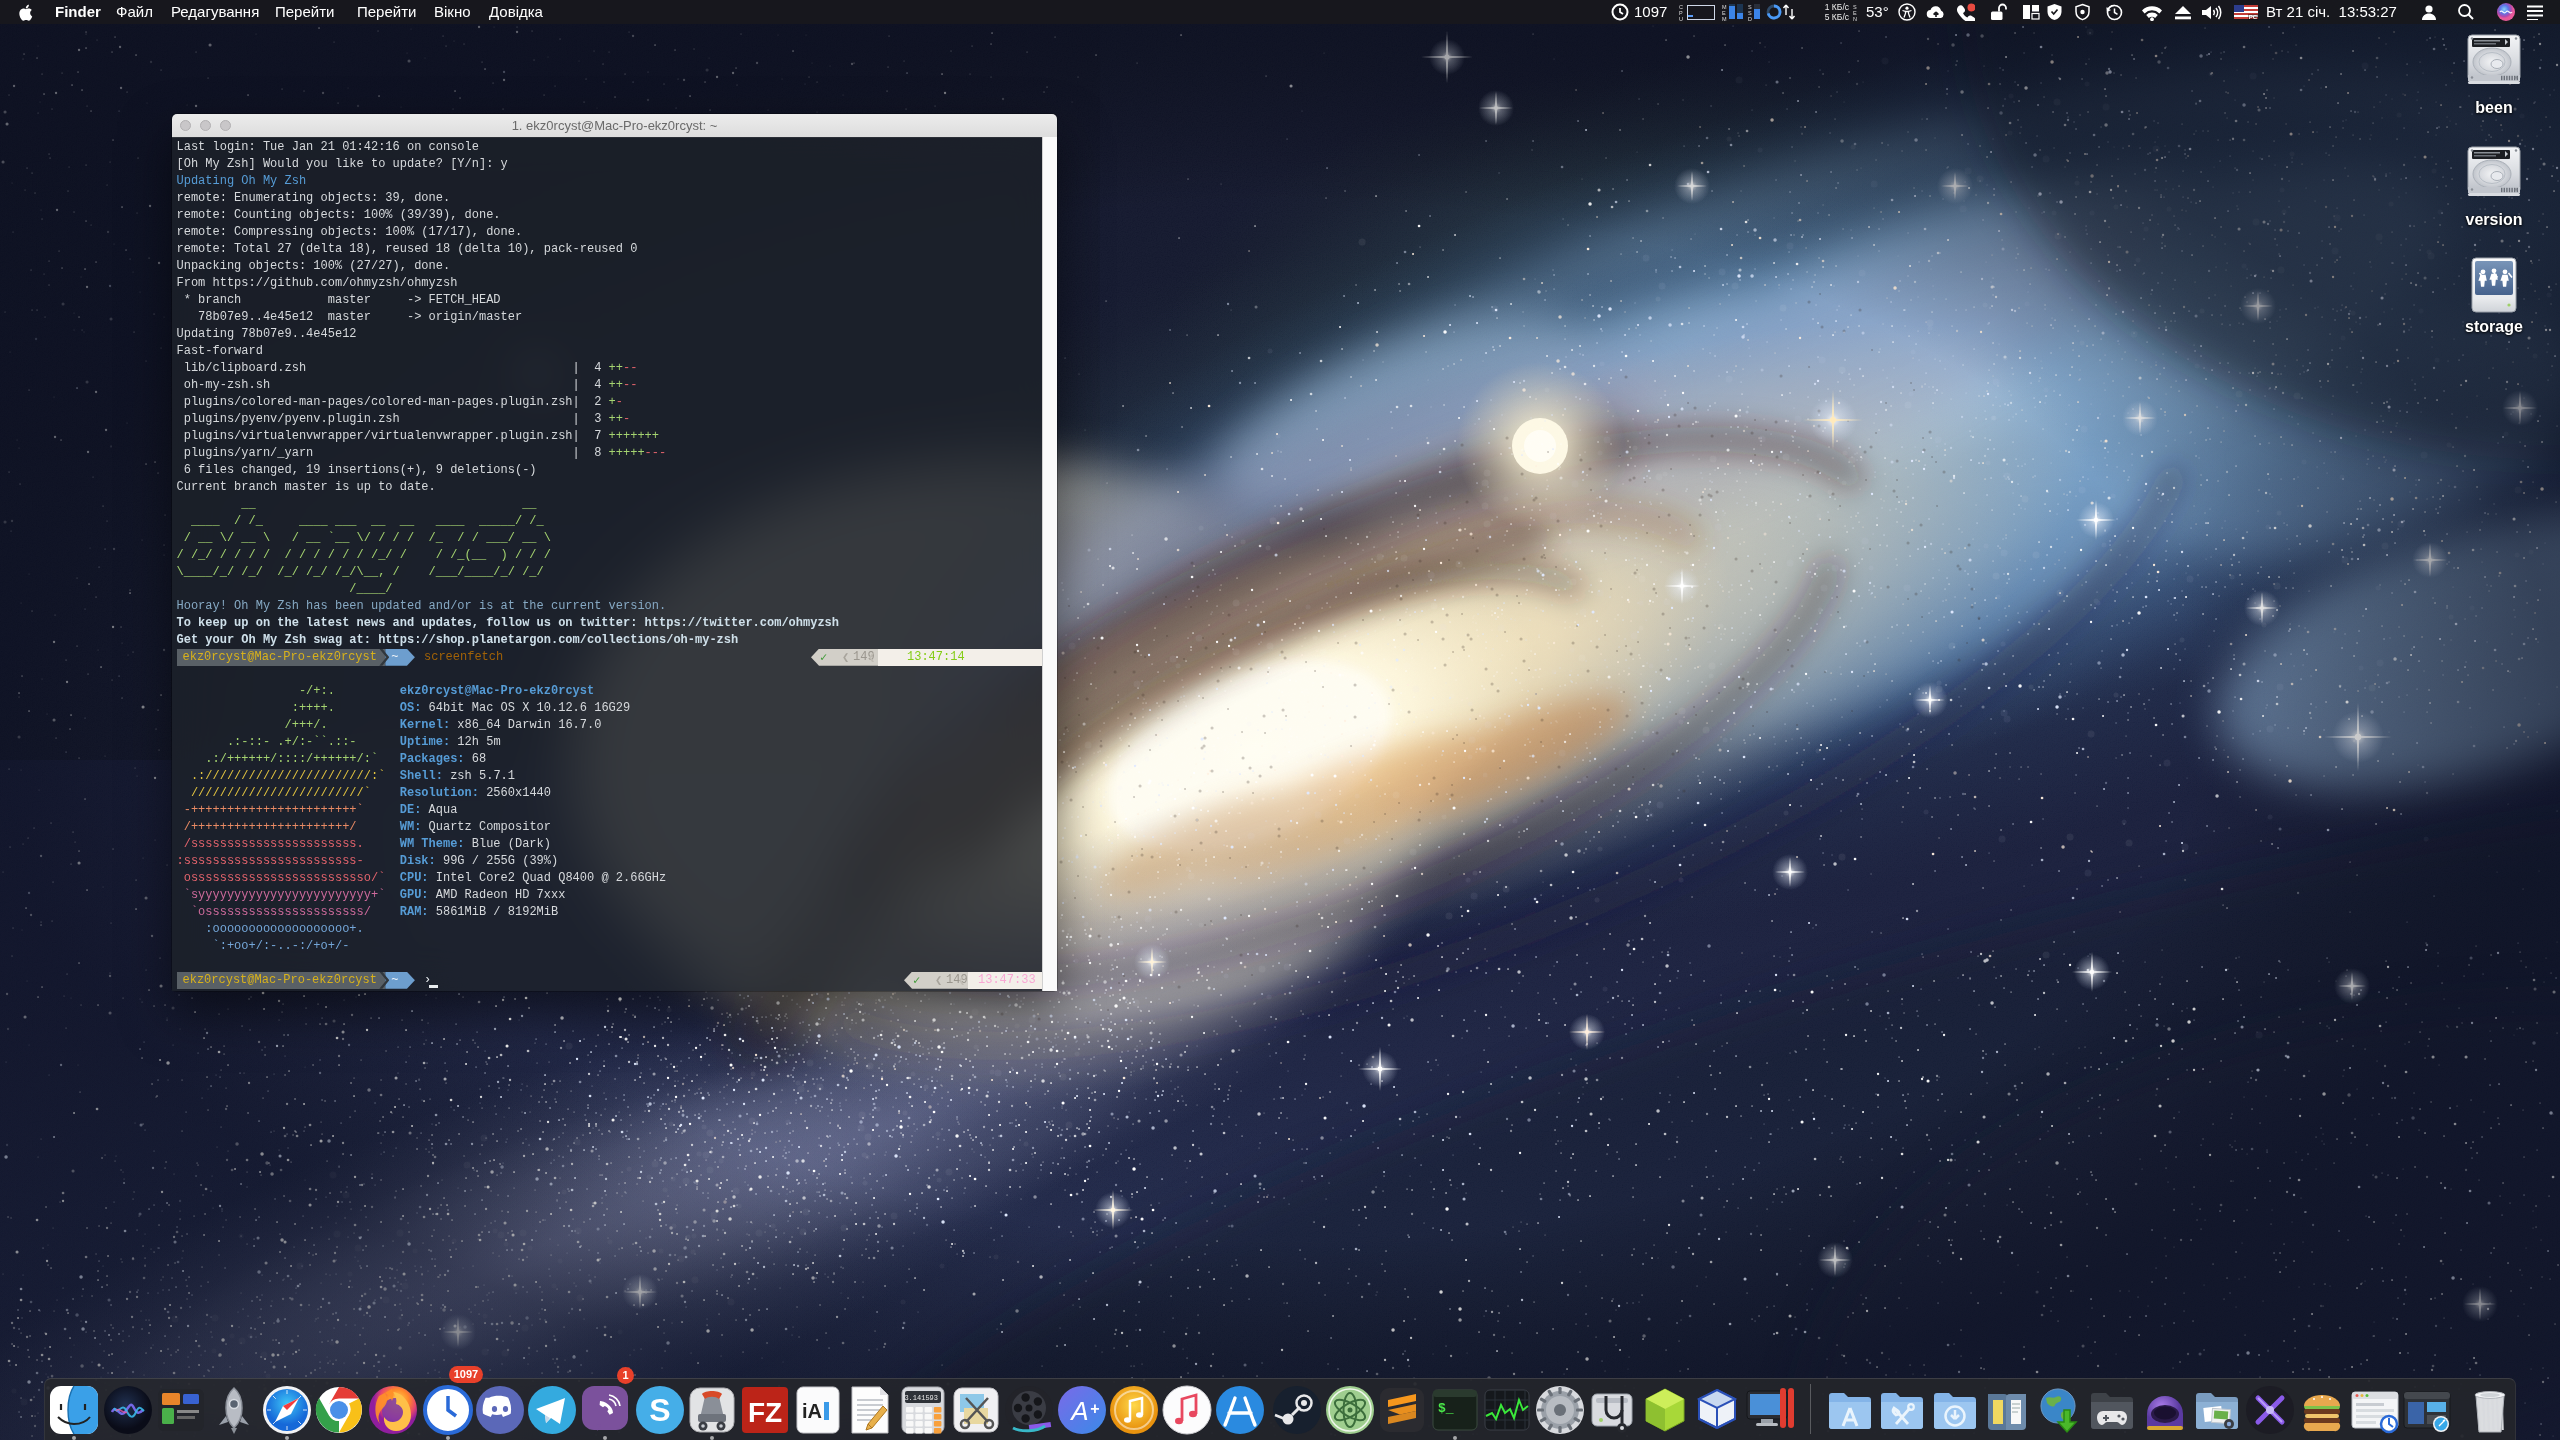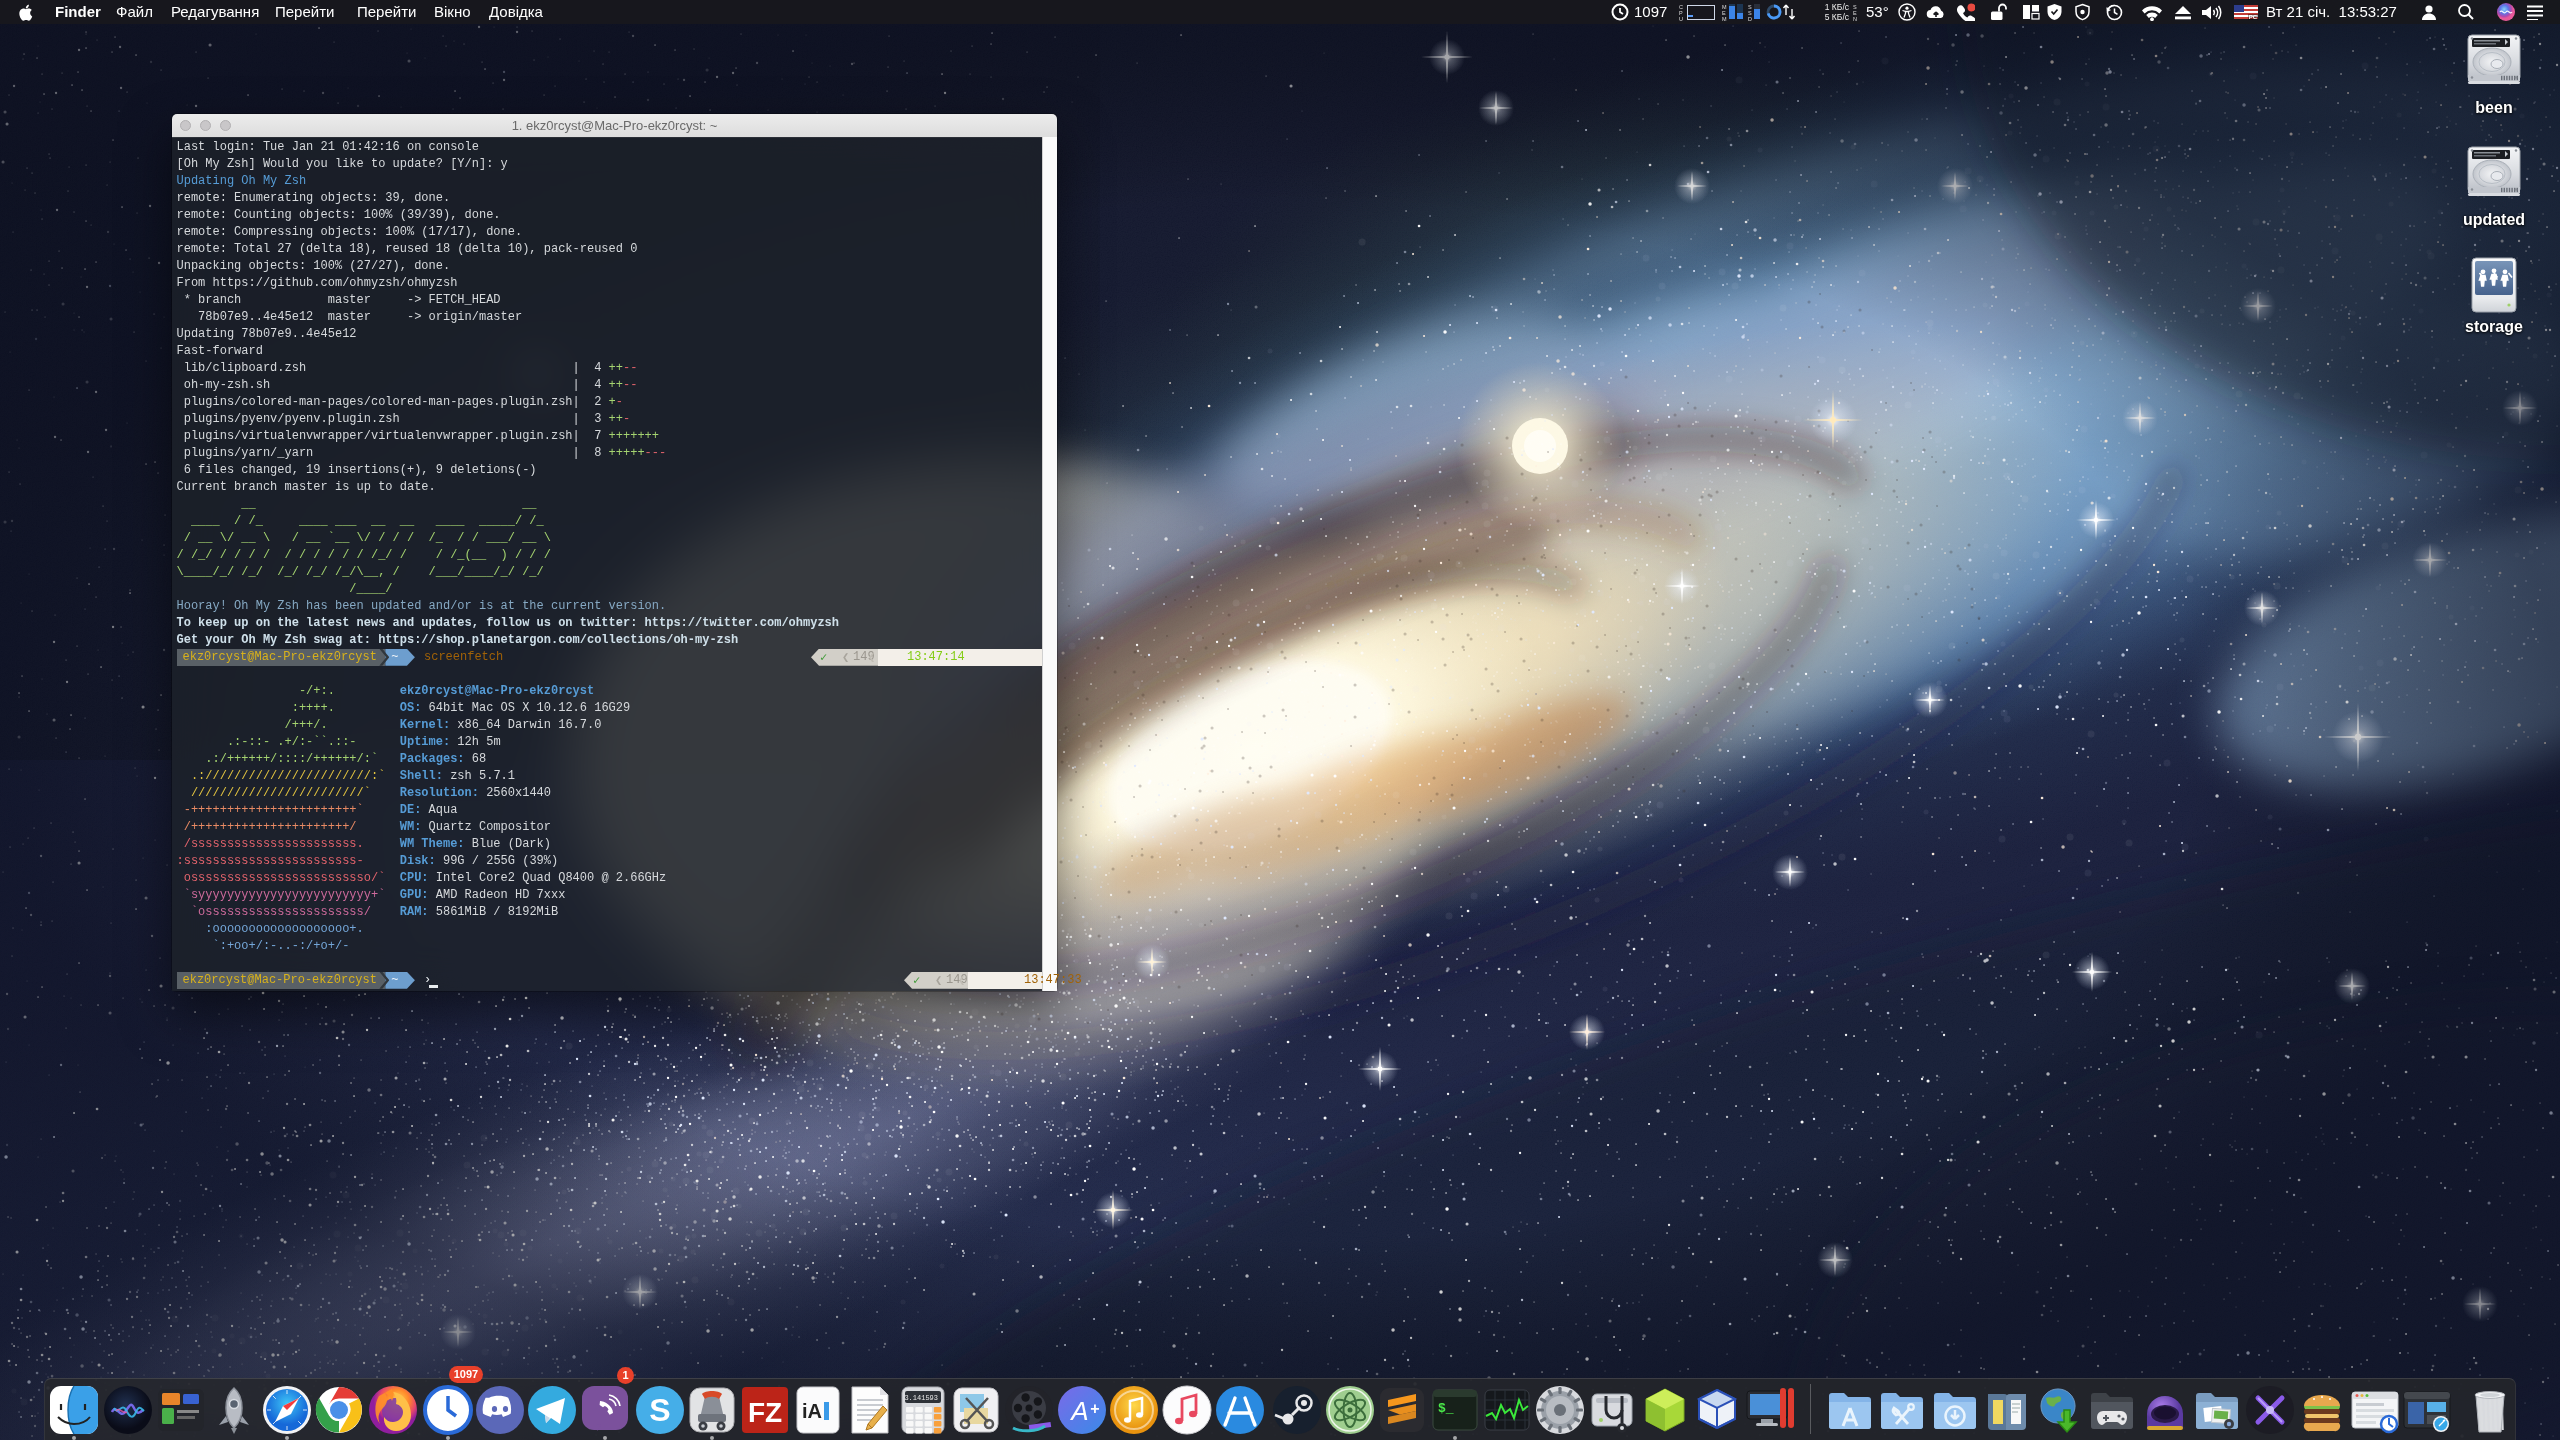--- a/index.html
+++ b/index.html
@@ -464,21 +464,21 @@
           <rect x="46.4" y="44.8" width="1.4" height="4.4"></rect>
           <rect x="49.0" y="44.8" width="1.4" height="4.4"></rect>
           <rect x="51.6" y="44.8" width="1.4" height="4.4"></rect>
         </g>
         <rect x="3" y="50" width="52" height="3" rx="1.5" fill="#d8dbe0"></rect>
         <circle cx="7" cy="7.5" r="1.2" fill="#888d95"></circle>
         <circle cx="51" cy="7.5" r="1.2" fill="#888d95"></circle>
         <circle cx="7" cy="46.5" r="1.2" fill="#888d95"></circle>
         <circle cx="51" cy="46.5" r="1.2" fill="#888d95"></circle>
       </svg></div>
-    <div style="position:absolute;width:120px;text-align:center;color:#fff;font:bold 16px 'Liberation Sans',sans-serif;text-shadow:0 1px 3px rgba(0,0,0,.9),0 0 2px rgba(0,0,0,.7);left:2434px;top:211px">updated</div>
+    <div style="position:absolute;width:120px;text-align:center;color:#fff;font:bold 16px 'Liberation Sans',sans-serif;text-shadow:0 1px 3px rgba(0,0,0,.9),0 0 2px rgba(0,0,0,.7);left:2434px;top:211px">version</div>
     <div style="position:absolute;left:2465px;top:257px"><svg width="58" height="58" viewBox="0 0 58 58">
         <defs>
           <linearGradient id="stb" x1="0" y1="0" x2="0" y2="1">
             <stop offset="0" stop-color="#fbfbfc"></stop>
             <stop offset=".75" stop-color="#e8eaed"></stop>
             <stop offset="1" stop-color="#cfd3d8"></stop>
           </linearGradient>
           <linearGradient id="stp" x1="0" y1="0" x2="0" y2="1">
             <stop offset="0" stop-color="#7995b8"></stop>
             <stop offset="1" stop-color="#46628c"></stop>
@@ -536,21 +536,21 @@
       <div style="position:absolute;left:10.5px;top:859.2px;color:#d9b21b;font:12px 'Liberation Mono',monospace">ekz0rcyst@Mac-Pro-ekz0rcyst</div>
       <div style="position:absolute;left:219.3px;top:859.2px;color:#f0f4f8;font:12px 'Liberation Mono',monospace">~</div>
       <div style="position:absolute;left:252px;top:859.2px;color:#e8ecef;font:12px 'Liberation Mono',monospace">›</div>
       <div style="position:absolute;left:257px;top:870.7px;width:9px;height:3px;background:#e8ecef"></div>
       <div style="position:absolute;left:732px;top:857.7px;width:137.5px;height:17.0px;background:#d2cfc8;clip-path:polygon(8px 0,100% 0,100% 100%,8px 100%,0 50%)"></div>
       <div style="position:absolute;left:796px;top:857.7px;width:73.5px;height:17.0px;background:#f3efe9"></div>
       <div style="position:absolute;left:741px;top:859.2px;color:#3f9b37;font:bold 12px 'Liberation Mono',monospace">✓</div>
       <div style="position:absolute;left:763px;top:859.2px;color:#a8a49c;font:12px 'Liberation Mono',monospace">❮</div>
       <div style="position:absolute;left:774px;top:859.2px;color:#9a968e;font:12px 'Liberation Mono',monospace">149</div>
       <div style="position:absolute;left:786px;top:859.2px;color:#c0bcb4;font:12px 'Liberation Mono',monospace">❮</div>
-      <div style="position:absolute;left:852px;top:859.2px;color:#a16207;font:12px 'Liberation Mono',monospace">13:47:33</div>
+      <div style="position:absolute;left:806px;top:859.2px;color:#f9a8d4;font:12px 'Liberation Mono',monospace">13:47:33</div>
     </div>
     <div id="menubar" style="position:absolute;left:0;top:0;width:2560px;height:24px;background:rgba(24,24,29,.96);color:#fff">
       <svg style="position:absolute;left:19px;top:4px" width="16" height="17" viewBox="0 0 16 17">
         <path fill="#fff" d="M11.1 9.1c0-2 1.6-2.9 1.7-3-.9-1.4-2.4-1.6-2.9-1.6-1.2-.1-2.4.7-3 .7-.6 0-1.6-.7-2.6-.7C3 4.6 1.7 5.4 1 6.7c-1.4 2.4-.4 6 1 8 .7 1 1.5 2 2.5 2 1 0 1.4-.6 2.6-.6 1.2 0 1.6.6 2.6.6s1.8-1 2.4-2c.8-1.1 1.1-2.2 1.1-2.3 0 0-2.1-.8-2.1-3.3zM9.1 3.3c.5-.7.9-1.6.8-2.5-.8 0-1.7.5-2.3 1.2-.5.6-.9 1.5-.8 2.4.9.1 1.8-.4 2.3-1.1z"></path>
       </svg>
       <div style="position:absolute;left:55px;top:3px;font:bold 15px 'Liberation Sans',sans-serif">Finder</div>
       <div style="position:absolute;left:116px;top:3px;font:normal 15px 'Liberation Sans',sans-serif">Файл</div>
       <div style="position:absolute;left:171px;top:3px;font:normal 15px 'Liberation Sans',sans-serif">Редагування</div>
       <div style="position:absolute;left:275px;top:3px;font:normal 15px 'Liberation Sans',sans-serif">Перейти</div>
       <div style="position:absolute;left:357px;top:3px;font:normal 15px 'Liberation Sans',sans-serif">Перейти</div>

